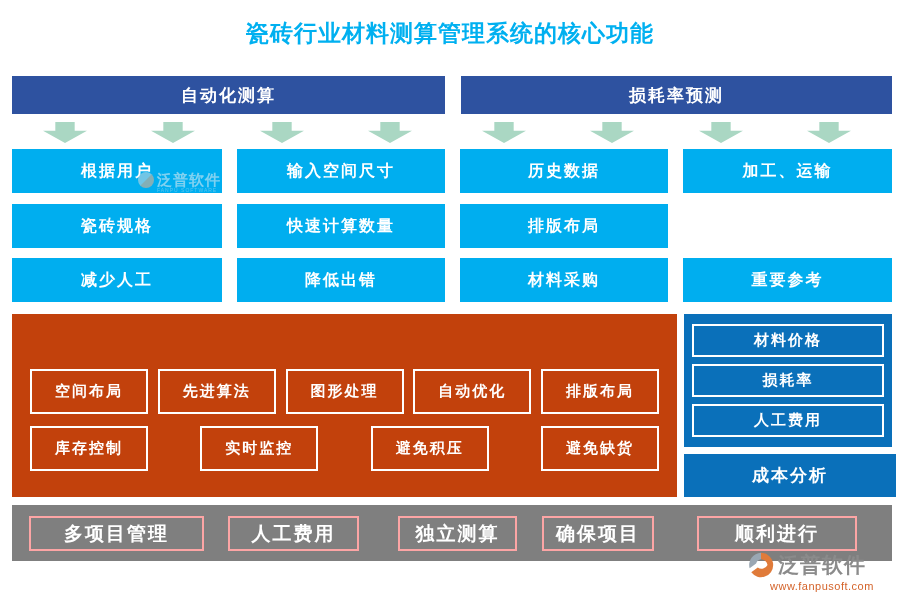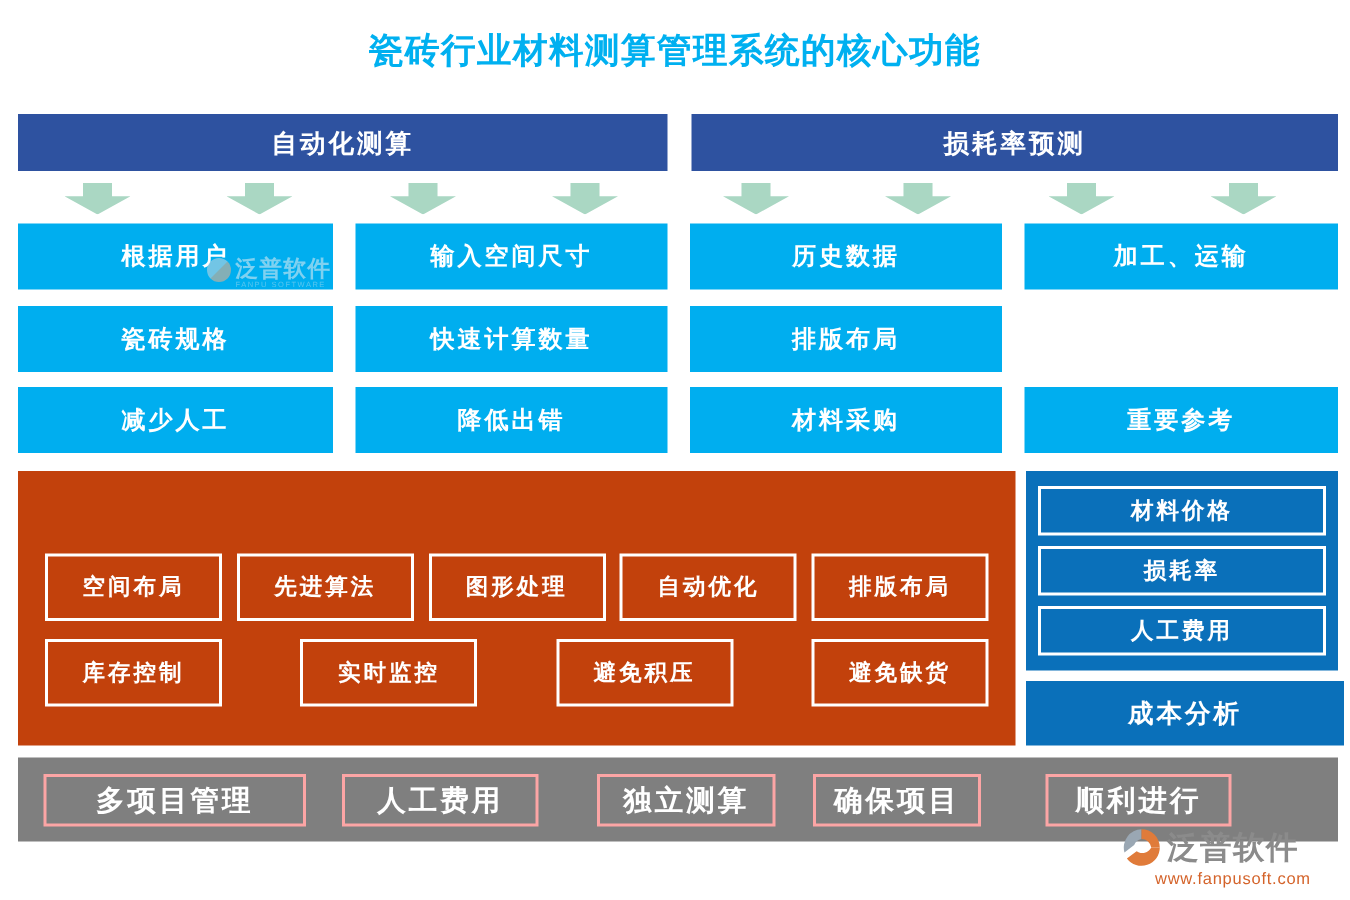--- a/index.html
+++ b/index.html
@@ -58,21 +58,21 @@
   .graybar{
     position:absolute;left:12px;top:505px;width:880px;height:56px;background:#7f7f7f;
   }
   .gbox{
     position:absolute;top:11px;height:35px;border:2px solid #fca5a5;box-sizing:border-box;
     color:#fff;font-size:19px;font-weight:bold;display:flex;align-items:center;justify-content:center;
     letter-spacing:2px;
   }
   .g1{left:17px;width:175px;} .g2{left:216px;width:131px;}
   .g3{left:373px;width:119px;margin-left:13px;} .g4{left:530px;width:112px;}
-  .g5{left:685px;width:124px;}
+  .g5{left:685px;width:160px;}
   .watermark{
     position:absolute;left:138px;top:172px;display:flex;align-items:flex-start;gap:3px;
     opacity:0.55;z-index:5;pointer-events:none;
   }
   .wm-icon{width:16px;height:16px;border-radius:50%;
     background:linear-gradient(135deg,#cfd8de 48%,#f0b089 52%);}
   .wm-texts{display:flex;flex-direction:column;line-height:1;}
   .wm-main{font-size:15px;font-weight:bold;color:#e8eef2;letter-spacing:1px;}
   .wm-sub{font-size:5px;color:#9fd8ef;letter-spacing:1px;margin-top:1px;}
   .brand{

